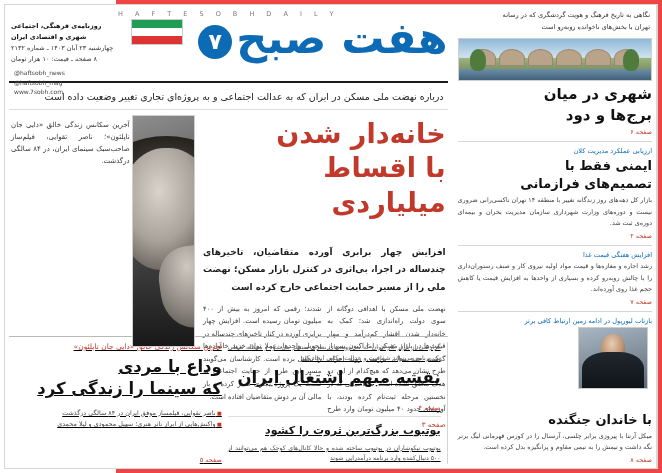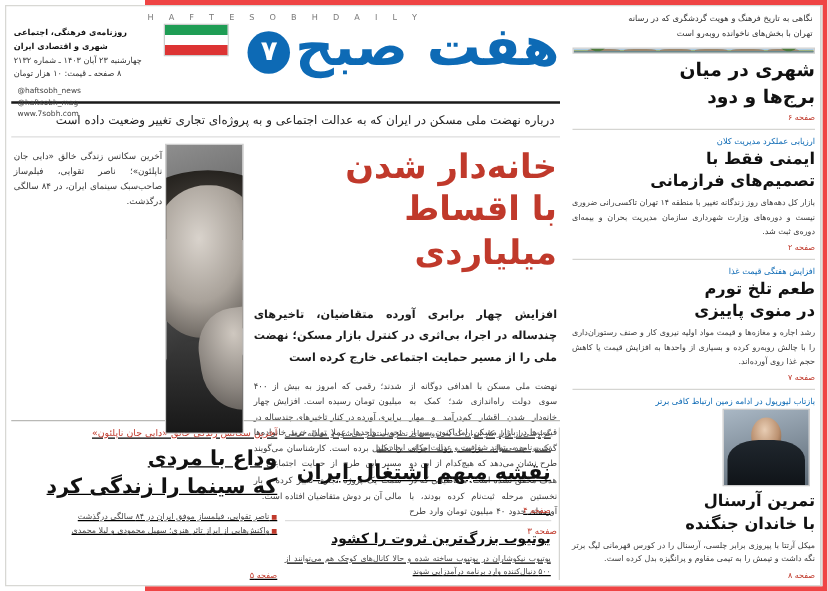--- a/index.html
+++ b/index.html
@@ -468,38 +468,34 @@
           <span>تصمیم‌های فرازمانی</span>
         </div>
         <div class="rail-text">بازار کل دهه‌های روز زندگانه تغییر با منطقه ۱۴ تهران تاکسی‌رانی ضروری نیست و دوره‌های وزارت شهرداری سازمان مدیریت بحران و بیمه‌ای دوره‌ی ثبت شد.</div>
         <div class="rail-more">صفحه ۲</div>
       </div>
 
       <hr class="rail-sep">
 
       <div class="rail-block">
         <div class="rail-label">افزایش هفتگی قیمت غذا</div>
-        <div class="rail-head sm">
-          <span>طعم تلخ تورم</span><br>
-          <span>در منوی پاییزی</span>
-        </div>
         <div class="rail-text">رشد اجاره و مغازه‌ها و قیمت مواد اولیه نیروی کار و صنف رستوران‌داری را با چالش روبه‌رو کرده و بسیاری از واحدها به افزایش قیمت یا کاهش حجم غذا روی آورده‌اند.</div>
         <div class="rail-more">صفحه ۷</div>
       </div>
 
       <hr class="rail-sep">
 
       <div class="rail-block">
         <div class="rail-label">بازتاب لیورپول در ادامه زمین ارتباط کافی برتر</div>
         <div class="coach-photo">
           <div class="hd"></div>
             <div class="bd"></div>
         </div>
         <div class="rail-head sm">
-          <span>تمرین آرسنال</span><br>
+          <br>
           <span>با خاندان جنگنده</span>
         </div>
         <div class="rail-text">میکل آرتتا با پیروزی برابر چلسی، آرسنال را در کورس قهرمانی لیگ برتر نگه داشت و تیمش را به تیمی مقاوم و پرانگیزه بدل کرده است.</div>
         <div class="rail-more">صفحه ۸</div>
       </div>
 
     </div>
   </div>
 </div>
 

